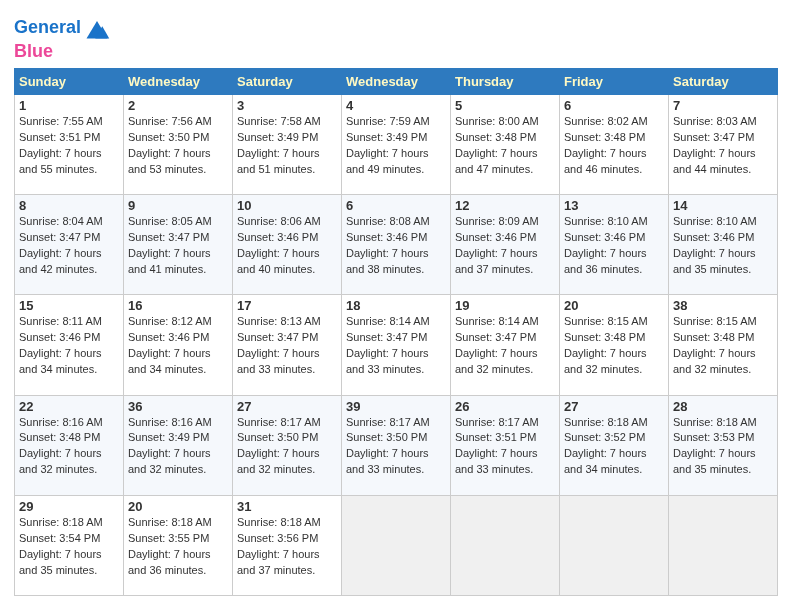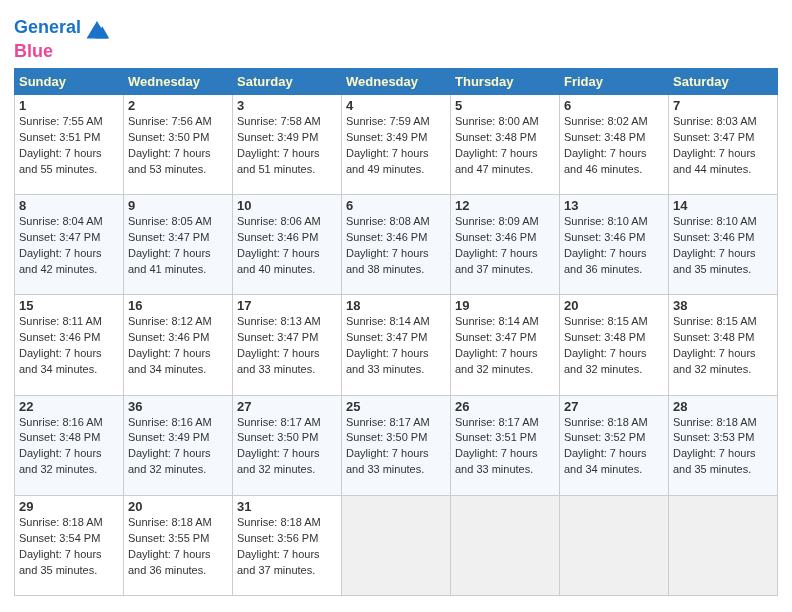--- a/index.html
+++ b/index.html
@@ -327,21 +327,21 @@
   </td>
           <td>
     <span class="day-num">27</span>
     <div class="day-cell-content">
       Sunrise: 8:17 AM<br>
       Sunset: 3:50 PM<br>
       Daylight: 7 hours and 32 minutes.
     </div>
   </td>
           <td>
-    <span class="day-num">25</span>
+    <span class="day-num">39</span>
     <div class="day-cell-content">
       Sunrise: 8:17 AM<br>
       Sunset: 3:50 PM<br>
       Daylight: 7 hours and 33 minutes.
     </div>
   </td>
           <td>
     <span class="day-num">26</span>
     <div class="day-cell-content">
       Sunrise: 8:17 AM<br>

